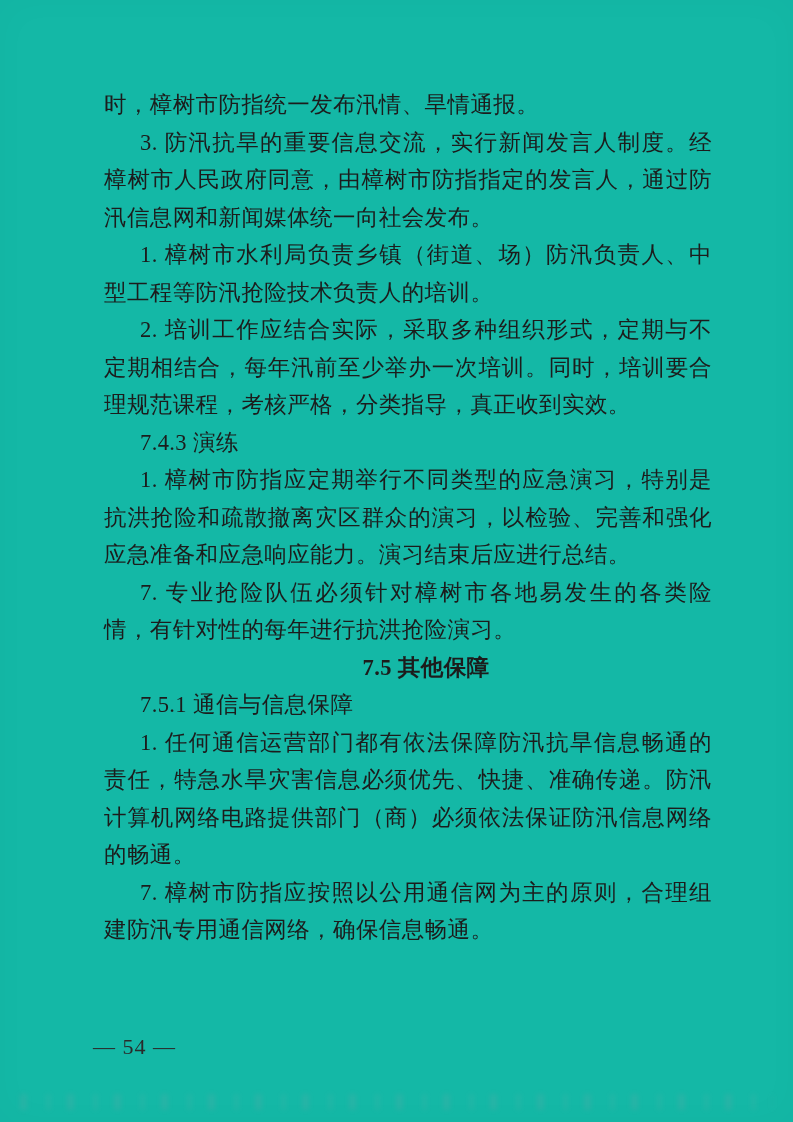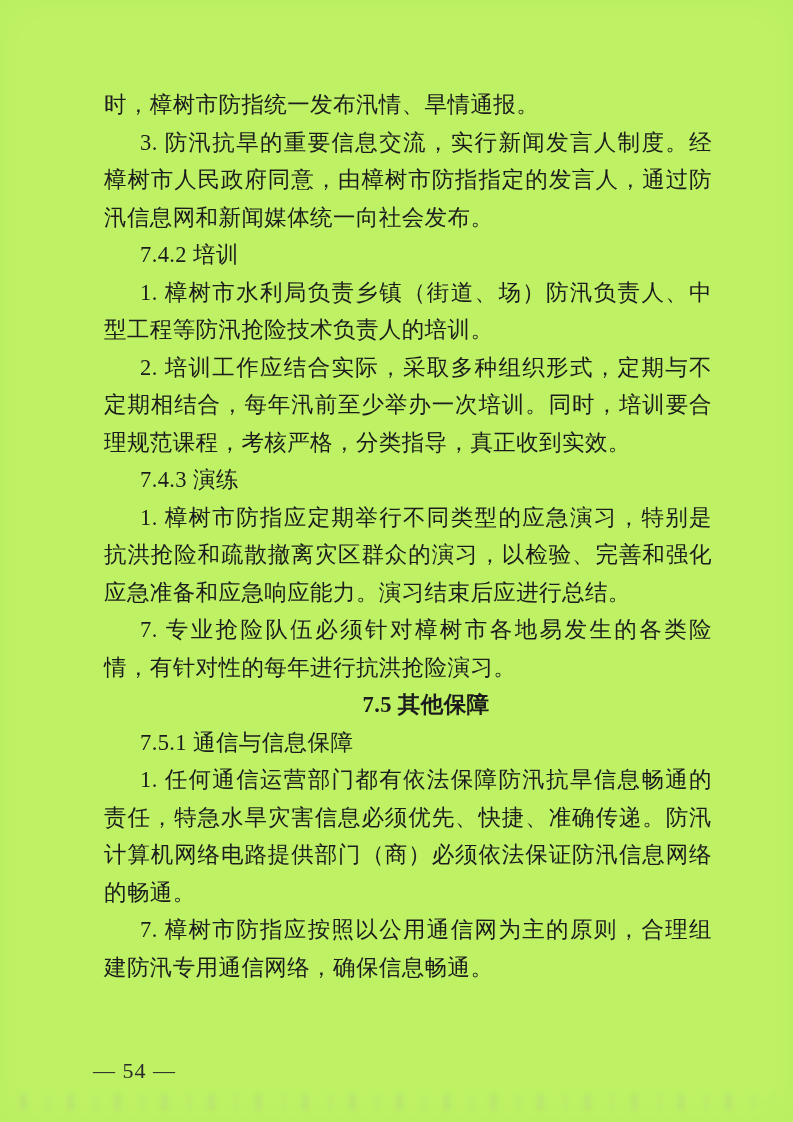--- a/index.html
+++ b/index.html
@@ -5,21 +5,21 @@
   html, body {
     margin: 0;
     padding: 0;
     background: #e8e8e8;
   }
   .page {
     position: relative;
     width: 793px;
     height: 1122px;
     margin: 0 auto;
-    background: #bef264;
+    background: #14b8a6;
     overflow: hidden;
     font-family: "Liberation Serif", "DejaVu Serif", serif;
     box-shadow: inset 0 0 40px rgba(0,0,0,0.02);
   }
   .content {
     position: absolute;
     left: 104px;
     top: 86px;
     width: 608px;
     font-size: 22.5px;
@@ -44,21 +44,20 @@
     text-align: center;
     font-weight: bold;
   }
   .footer {
     position: absolute;
     left: 93px;
     top: 1034px;
     font-size: 22px;
     letter-spacing: 1px;
     color: #2a2a2a;
-    margin-top: 24px;
   }
   
   .bleed {
     position: absolute;
     left: 20px;
     right: 20px;
     top: 1094px;
     height: 16px;
     background: repeating-linear-gradient(
       90deg,
@@ -71,21 +70,20 @@
     opacity: 0.55;
   }
 </style>
 </head>
 <body>
 
 <div class="page">
   <div class="content" id="doc-body">
       <p class="para continuation">时，樟树市防指统一发布汛情、旱情通报。</p>
       <p class="para body">3. 防汛抗旱的重要信息交流，实行新闻发言人制度。经樟树市人民政府同意，由樟树市防指指定的发言人，通过防汛信息网和新闻媒体统一向社会发布。</p>
-      <p class="para heading">7.4.2 培训</p>
       <p class="para body">1. 樟树市水利局负责乡镇（街道、场）防汛负责人、中型工程等防汛抢险技术负责人的培训。</p>
       <p class="para body">2. 培训工作应结合实际，采取多种组织形式，定期与不定期相结合，每年汛前至少举办一次培训。同时，培训要合理规范课程，考核严格，分类指导，真正收到实效。</p>
       <p class="para heading">7.4.3 演练</p>
       <p class="para body">1. 樟树市防指应定期举行不同类型的应急演习，特别是抗洪抢险和疏散撤离灾区群众的演习，以检验、完善和强化应急准备和应急响应能力。演习结束后应进行总结。</p>
       <p class="para body">7. 专业抢险队伍必须针对樟树市各地易发生的各类险情，有针对性的每年进行抗洪抢险演习。</p>
       <p class="para heading-bold">7.5 其他保障</p>
       <p class="para heading">7.5.1 通信与信息保障</p>
       <p class="para body">1. 任何通信运营部门都有依法保障防汛抗旱信息畅通的责任，特急水旱灾害信息必须优先、快捷、准确传递。防汛计算机网络电路提供部门（商）必须依法保证防汛信息网络的畅通。</p>
       <p class="para body">7. 樟树市防指应按照以公用通信网为主的原则，合理组建防汛专用通信网络，确保信息畅通。</p>
     </div>

